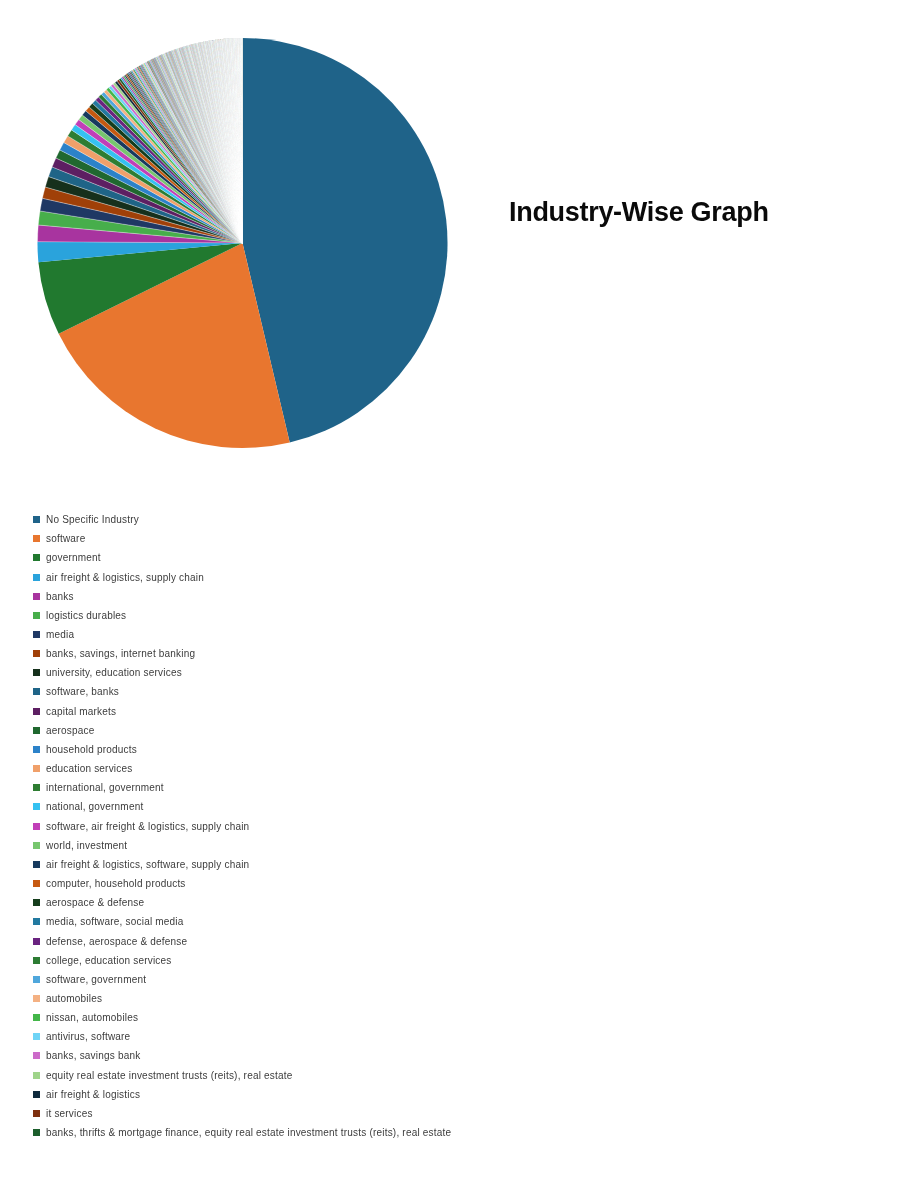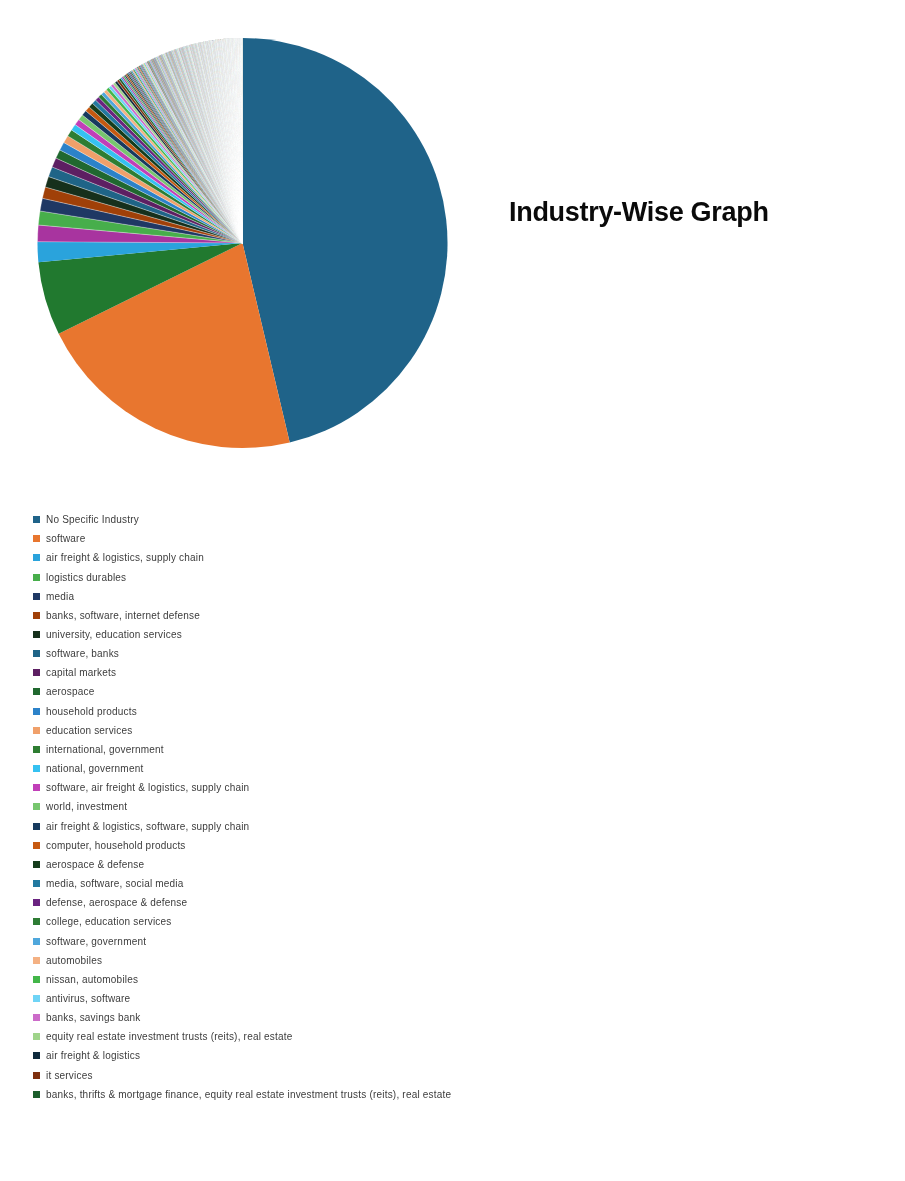--- a/index.html
+++ b/index.html
@@ -520,34 +520,42 @@
   <div class="legend" id="legend">
       <div class="legend-item">
         <span class="swatch" style="background: rgb(31, 99, 137);"></span>
         <span class="legend-label">No Specific Industry</span>
       </div>
       <div class="legend-item">
         <span class="swatch" style="background: rgb(232, 118, 47);"></span>
         <span class="legend-label">software</span>
       </div>
       <div class="legend-item">
+        <span class="swatch" style="background: rgb(33, 121, 47);"></span>
+        <span class="legend-label">government</span>
+      </div>
+      <div class="legend-item">
         <span class="swatch" style="background: rgb(42, 163, 220);"></span>
         <span class="legend-label">air freight &amp; logistics, supply chain</span>
       </div>
       <div class="legend-item">
+        <span class="swatch" style="background: rgb(168, 52, 159);"></span>
+        <span class="legend-label">banks</span>
+      </div>
+      <div class="legend-item">
         <span class="swatch" style="background: rgb(71, 174, 75);"></span>
         <span class="legend-label">logistics durables</span>
       </div>
       <div class="legend-item">
         <span class="swatch" style="background: rgb(31, 56, 100);"></span>
         <span class="legend-label">media</span>
       </div>
       <div class="legend-item">
         <span class="swatch" style="background: rgb(160, 64, 8);"></span>
-        <span class="legend-label">banks, software, internet defense</span>
+        <span class="legend-label">banks, savings, internet banking</span>
       </div>
       <div class="legend-item">
         <span class="swatch" style="background: rgb(22, 48, 28);"></span>
         <span class="legend-label">university, education services</span>
       </div>
       <div class="legend-item">
         <span class="swatch" style="background: rgb(31, 100, 135);"></span>
         <span class="legend-label">software, banks</span>
       </div>
       <div class="legend-item">

